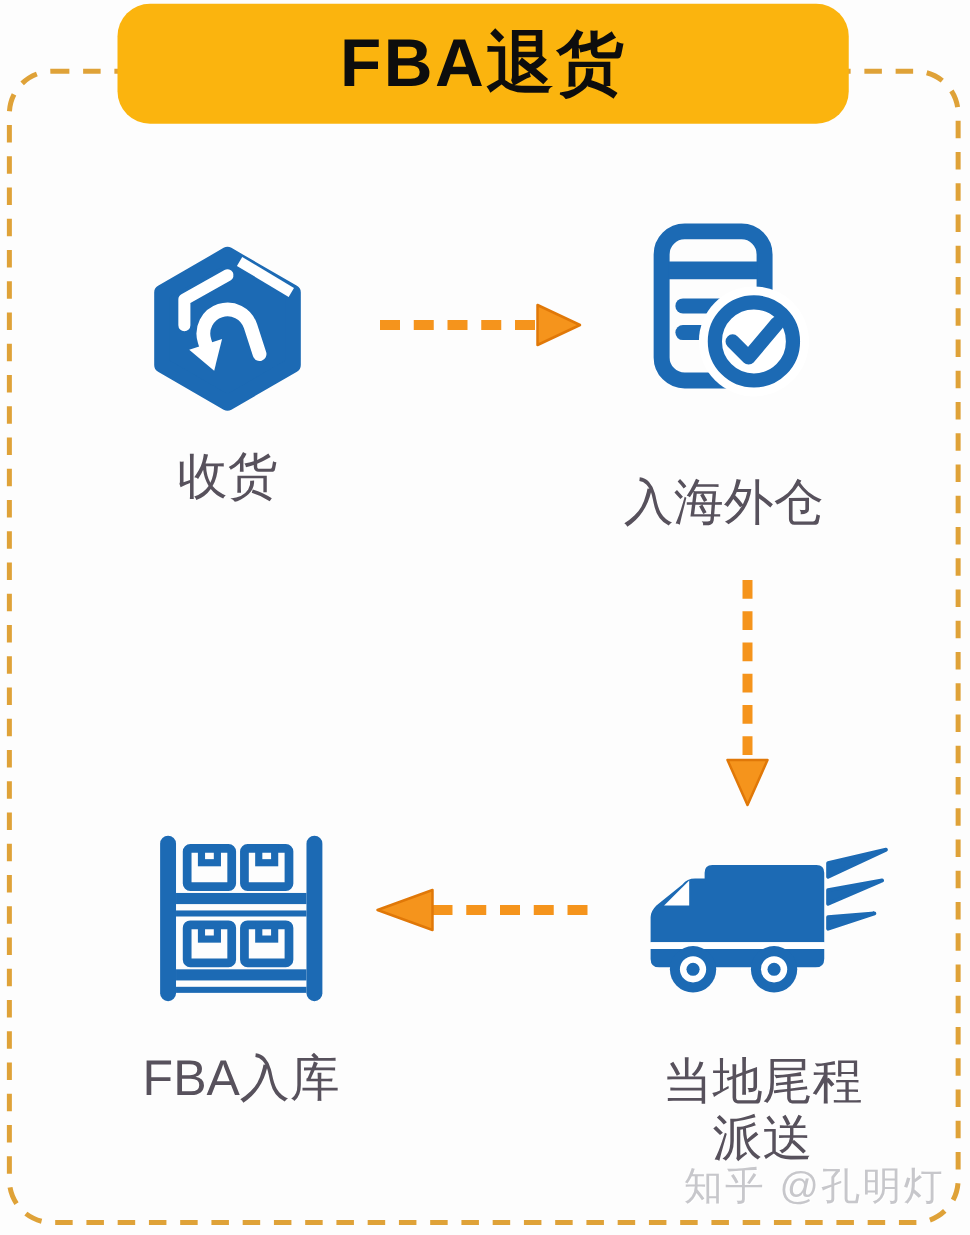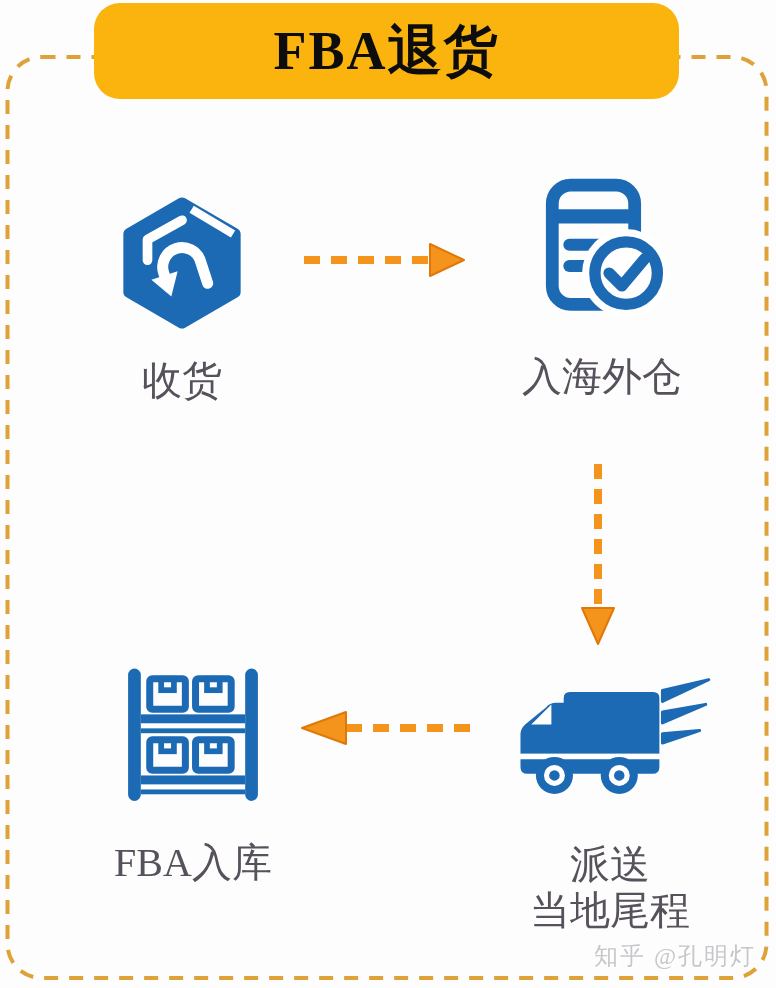--- a/index.html
+++ b/index.html
@@ -1,19 +1,19 @@
 <!DOCTYPE html>
 <html style="--banner-bg: #FBB40E; --border-dash: #DFA238; --icon-blue: #1C6AB4; --arrow-fill: #F5941C; --arrow-stroke: #E07808; --label-text: #57515C; --watermark-text: #C7C7CB;"><head>
 <meta charset="utf-8">
 <style>
   html,body { margin:0; padding:0; background:#ffffff; }
   .canvas {
     position:relative; width:776px; height:988px; overflow:hidden;
     background:#fdfdfd;
-    font-family:Liberation Serif, serif;
+    font-family:Liberation Sans, sans-serif;
   }
   .border-svg { position:absolute; left:0; top:0; width:776px; height:988px; }
   .border-rect { fill:none; stroke:var(--border-dash,#DFA238); stroke-width:4; stroke-dasharray:14 11; }
 
   .banner {
     position:absolute; left:94px; top:3px; width:585px; height:96px;
     background:var(--banner-bg,#FBB40E); border-radius:26px;
     display:flex; align-items:center; justify-content:center;
   }
   .banner span {
@@ -21,40 +21,39 @@
   }
 
   .step { position:absolute; display:flex; flex-direction:column; align-items:center; }
   .step .icon { color:var(--icon-blue,#1C6AB4); }
   .step .label {
     text-align:center; color:var(--label-text,#57515C);
     font-size:40px; line-height:46px; font-weight:300;
   }
   .step-receive  { left:72px;  top:194px; width:220px; }
   .step-receive .label { margin-top:26px; }
-  .step-overseas { left:492px; top:178px; width:220px; }
+  .step-overseas { left:469px; top:178px; width:220px;gap:25px; }
   .step-overseas .label { margin-top:34px; }
   .step-lastmile { left:500px; top:672px; width:220px; }
   .step-lastmile .label { margin-top:28px; }
   .step-inbound  { left:83px;  top:666px; width:220px; }
   .step-inbound .label { margin-top:34px; }
 
   .arrow { position:absolute; color:var(--arrow-fill,#F5941C); }
   .arrow .dash { stroke:currentColor; stroke-width:8; fill:none; }
   .arrow .head { fill:currentColor; stroke:var(--arrow-stroke,#E07808); stroke-width:2; stroke-linejoin:round; }
   .arrow-right { left:300px; top:240px; }
   .arrow-down  { left:578px; top:460px; }
   .arrow-left  { left:294px; top:708px; }
 
   .watermark {
     position:absolute; right:20px; top:928px;
-    font-size:24px; letter-spacing:2px;
+    font-size:31px; letter-spacing:2px;
     color:var(--watermark-text,#C7C7CB);
     text-shadow:1px 1px 0 rgba(255,255,255,0.9);
-    margin-top:12px;
   }
 </style>
 </head>
 <body>
 
 <div class="canvas">
 
   <svg class="border-svg" viewBox="0 0 776 988">
     <rect class="border-rect" x="7.5" y="57" width="759" height="921" rx="34" ry="34"></rect>
   </svg>
@@ -107,22 +106,22 @@
       <g>
         <circle cx="72" cy="67" r="12" fill="currentColor"></circle>
         <circle cx="72" cy="67" r="6.8" fill="#ffffff"></circle>
         <circle cx="72" cy="67" r="3.4" fill="currentColor"></circle>
       </g>
       <polygon points="100,12 130,5 100,19" fill="currentColor" stroke="currentColor" stroke-width="2" stroke-linejoin="round"></polygon>
       <polygon points="100,26 128,21 100,33" fill="currentColor" stroke="currentColor" stroke-width="2" stroke-linejoin="round"></polygon>
       <polygon points="100,40 124,38 100,46" fill="currentColor" stroke="currentColor" stroke-width="2" stroke-linejoin="round"></polygon>
     </svg>
     <div class="label">
+      <div>当地尾程</div>
       <div>派送</div>
-      <div>当地尾程</div>
     </div>
   </div>
 
   <div class="step step-inbound">
     <svg class="icon" width="140" height="140" viewBox="0 0 110 110">
       <rect x="4" y="2" width="10" height="104" rx="5" fill="currentColor"></rect>
       <rect x="96" y="2" width="10" height="104" rx="5" fill="currentColor"></rect>
 
       <rect x="21" y="10" width="28" height="24" rx="2" fill="none" stroke="currentColor" stroke-width="5.5"></rect>
       <rect x="30" y="10" width="10" height="9" fill="none" stroke="currentColor" stroke-width="4.5"></rect>

